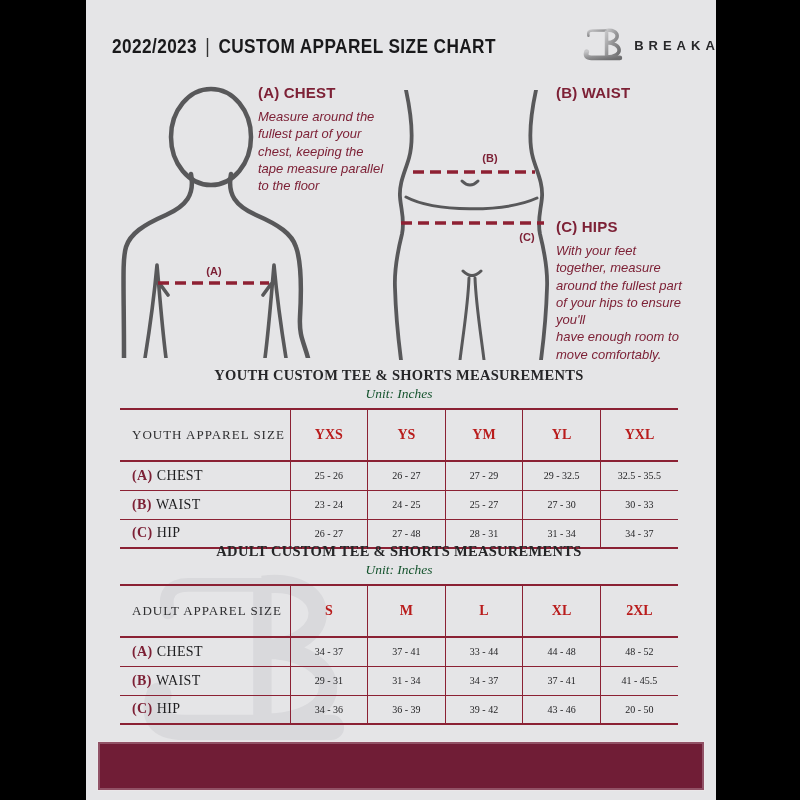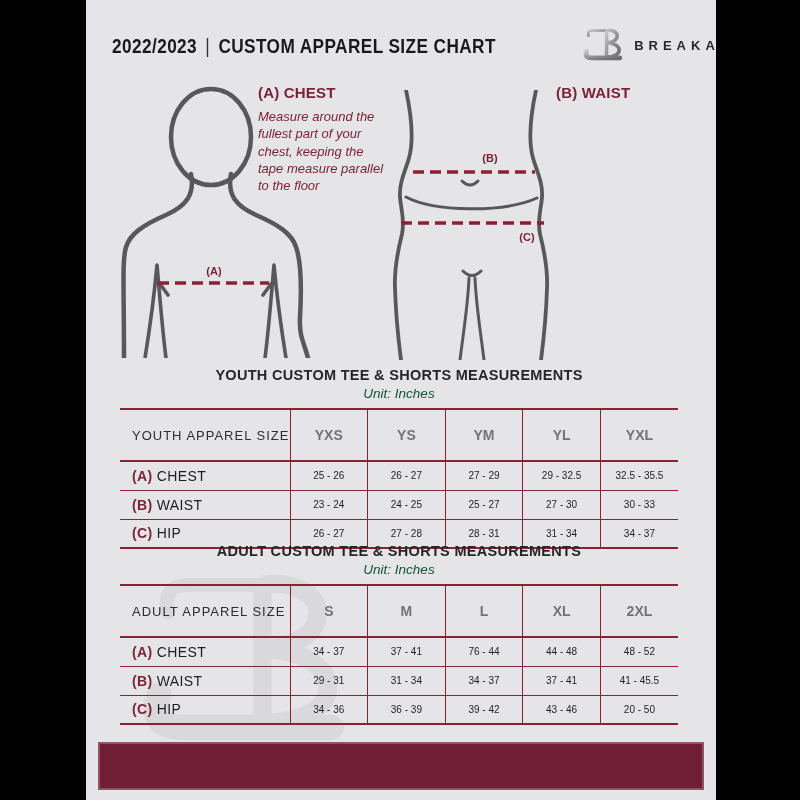--- a/index.html
+++ b/index.html
@@ -30,33 +30,33 @@
   .fig-left{left:30px;top:82px;}
   .fig-right{left:303px;top:90px;}
   .guide-block{position:absolute;width:158px;z-index:2;color:var(--maroon);}
   .guide-block h3{font-size:15px;font-weight:bold;letter-spacing:0.2px;margin-bottom:7px;}
   .guide-block p{font-style:italic;font-weight:500;font-size:13px;line-height:1.33;white-space:pre-line;}
   .gb-chest{left:172px;top:84px;width:148px;}
   .gb-waist{left:470px;top:84px;}
   .gb-hips{left:470px;top:218px;width:162px;}
 
   
-  .tsection{position:absolute;left:34px;width:558px;z-index:1;}
+  .tsection{position:absolute;left:34px;width:558px;z-index:1;font-family:Liberation Serif, serif;}
   .ts-youth{top:366px;}
   .ts-adult{top:542px;}
   .ttitle{text-align:center;font-size:14.5px;font-weight:bold;letter-spacing:0.3px;color:#262628;line-height:19px;}
   .tunit{text-align:center;font-style:italic;font-size:13.5px;color:#14532d;line-height:18px;}
   table{width:100%;border-collapse:collapse;table-layout:fixed;margin-top:5px;
         border-top:2.5px solid var(--tborder);border-bottom:2.5px solid var(--tborder);}
   col.c0{width:170px;}
   th,td{height:29px;text-align:center;vertical-align:middle;color:var(--ink);font-size:10px;background:transparent;}
   thead th{height:52px;border-bottom:2px solid var(--tborder);}
   tbody tr:not(:last-child) td{border-bottom:1.5px solid var(--tborder);}
   th:not(.lbl),td:not(.lbl){border-left:1.5px solid var(--tborder);}
-  th.size{font-weight:bold;font-size:14px;color:#737373;}
+  th.size{font-weight:bold;font-size:14px;color:#b91c1c;}
   .lbl{text-align:left;padding-left:12px;}
   th.lbl{font-weight:normal;font-size:13px;letter-spacing:1px;color:#2e2e30;}
   td.lbl{font-size:14px;letter-spacing:0.4px;}
   .pfx{color:var(--maroon);font-weight:bold;margin-right:4px;}
 
   
   .watermark{position:absolute;left:8px;top:548px;z-index:0;}
   .footer{position:absolute;left:12px;top:742px;width:606px;height:48px;background:var(--footer);z-index:3;
           box-shadow:inset 0 0 0 2px rgba(233,221,225,0.28), 0 0 0 1px rgba(240,232,235,0.45);}
   svg text{font-family:"Liberation Sans",sans-serif;}
@@ -121,20 +121,30 @@
     <h3>(A) CHEST</h3>
     <p>Measure around the
 fullest part of your
 chest, keeping the
 tape measure parallel
 to the floor</p>
   </div>
   <div class="guide-block gb-waist">
     <h3>(B) WAIST</h3>
   </div>
+  <div class="guide-block gb-hips">
+    <h3>(C) HIPS</h3>
+    <p>With your feet
+together, measure
+around the fullest part
+of your hips to ensure
+you'll
+have enough room to
+move comfortably.</p>
+  </div>
 
   <svg class="watermark" width="300" height="230" viewBox="0 0 52 50">
     <path d="M 30,8 L 14,8 Q 8,8 9.5,14" fill="none" stroke="#d9d9dc" stroke-width="3" stroke-linecap="round"></path>
     <path d="M 30,8 L 30,38 M 30,8 C 45,6 47,21 30,22 C 48,22 50,38 30,38" fill="none" stroke="#d9d9dc" stroke-width="4"></path>
     <path d="M 45,39 L 13,39 Q 5,39 7.5,32" fill="none" stroke="#d9d9dc" stroke-width="5.5" stroke-linecap="round"></path>
   </svg>
 
   <div class="tsection ts-youth">
     <div class="ttitle">YOUTH CUSTOM TEE &amp; SHORTS MEASUREMENTS</div>
     <div class="tunit">Unit: Inches</div>
@@ -170,21 +180,21 @@
           <td class="lbl"><span class="pfx">(B)</span><span>WAIST</span></td>
           <td>23 - 24</td>
           <td>24 - 25</td>
           <td>25 - 27</td>
           <td>27 - 30</td>
           <td>30 - 33</td>
         </tr>
         <tr>
           <td class="lbl"><span class="pfx">(C)</span><span>HIP</span></td>
           <td>26 - 27</td>
-          <td>27 - 28</td>
+          <td>27 - 48</td>
           <td>28 - 31</td>
           <td>31 - 34</td>
           <td>34 - 37</td>
         </tr>
       </tbody>
     </table>
   </div>
 
   <div class="tsection ts-adult">
     <div class="ttitle">ADULT CUSTOM TEE &amp; SHORTS MEASUREMENTS</div>
@@ -206,21 +216,21 @@
           <th class="size">L</th>
           <th class="size">XL</th>
           <th class="size">2XL</th>
         </tr>
       </thead>
       <tbody>
         <tr>
           <td class="lbl"><span class="pfx">(A)</span><span>CHEST</span></td>
           <td>34 - 37</td>
           <td>37 - 41</td>
-          <td>76 - 44</td>
+          <td>33 - 44</td>
           <td>44 - 48</td>
           <td>48 - 52</td>
         </tr>
         <tr>
           <td class="lbl"><span class="pfx">(B)</span><span>WAIST</span></td>
           <td>29 - 31</td>
           <td>31 - 34</td>
           <td>34 - 37</td>
           <td>37 - 41</td>
           <td>41 - 45.5</td>

